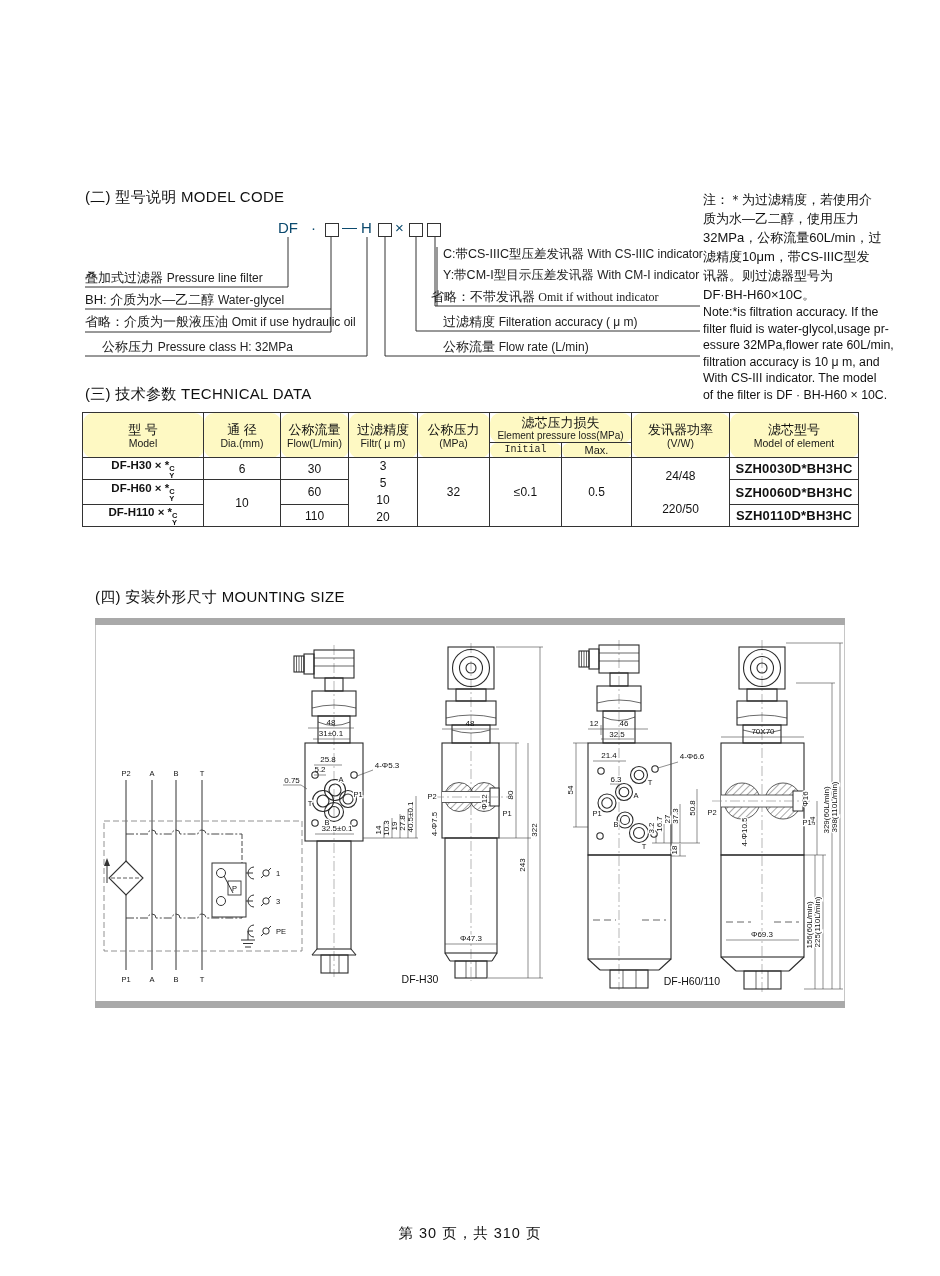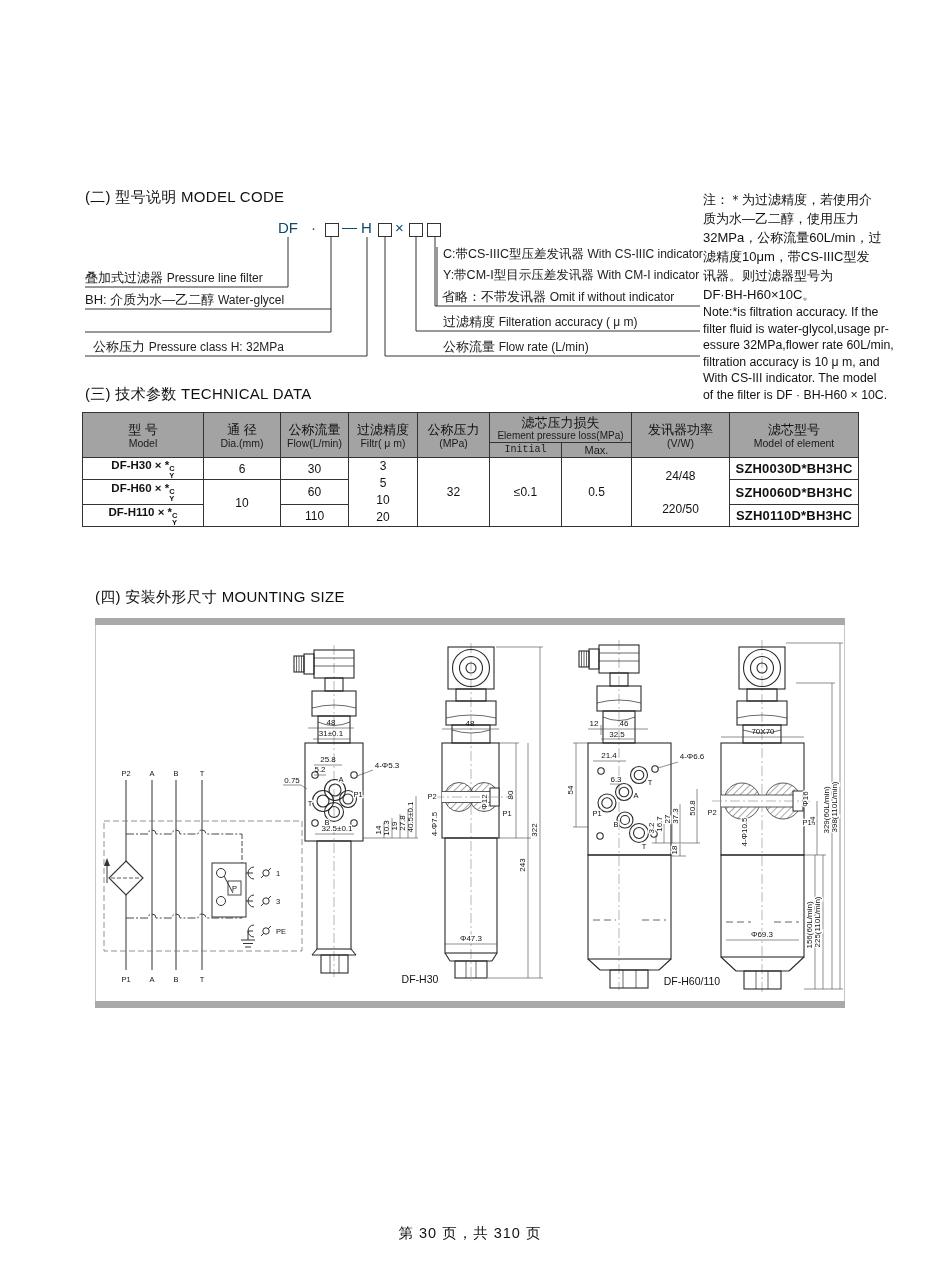--- a/index.html
+++ b/index.html
@@ -15,21 +15,21 @@
   .lrow{position:absolute;white-space:nowrap;font-size:13px;color:#1a1a1a;}
   .lrow .en{font-size:12px;color:#222;}
   
   #note{left:703px;top:190px;width:235px;position:absolute;}
   #note .cnl{font-size:13px;line-height:19px;color:#111;}
   #note .enl{font-size:12.3px;line-height:16.5px;color:#111;}
   
   table{border-collapse:collapse;table-layout:fixed;}
   #tech-table{position:absolute;left:82px;top:412px;width:776px;border:1.5px solid #333;}
   #tech-table th,#tech-table td{border:1px solid #333;padding:0;text-align:center;vertical-align:middle;overflow:hidden;}
-  #tech-table thead th{background:#a3a3a3;font-weight:normal;}
+  #tech-table thead th{background:#fef9c3;font-weight:normal;border-radius:10px;}
   .hcn{font-size:13px;line-height:15px;padding-top:1px;}
   .hen{font-size:10.5px;line-height:12px;color:#1a1a1a;}
   .trow{height:22px;font-size:12px;}
   .mdl{font-size:11.5px;white-space:nowrap;font-weight:bold;}
   .cy{display:inline-flex;flex-direction:column;font-size:7.5px;line-height:7px;vertical-align:-2px;text-align:left;}
   .elem{font-size:13px;font-weight:600;letter-spacing:.2px;}
   .filtr div{font-size:12px;line-height:17px;}
   .pwr{display:flex;flex-direction:column;justify-content:space-around;height:66px;font-size:12px;}
   
   #panel{position:absolute;left:95px;top:618px;width:750px;}
@@ -71,25 +71,26 @@
   <span class="fbox" style="left:245px;top:38px;"></span>
   <span class="fpart" style="left:262px;top:33px;">—</span>
   <span class="fpart" style="left:281px;top:34px;">H</span>
   <span class="fbox" style="left:298px;top:38px;"></span>
   <span class="fpart" style="left:315px;top:34px;">×</span>
   <span class="fbox" style="left:329px;top:38px;"></span>
   <span class="fbox" style="left:347px;top:38px;"></span>
 
   <div class="lrow" style="left:5px;top:84px;"><span>叠加式过滤器</span> <span class="en">Pressure line filter</span></div>
   <div class="lrow" style="left:5px;top:106px;"><span>BH: 介质为水—乙二醇</span> <span class="en">Water-glycel</span></div>
-  <div class="lrow" style="left:13px;top:153px;"><span>公称压力</span> <span class="en">Pressure class   H: 32MPa</span></div>
+  <div class="lrow" style="left:5px;top:128px;"><span>省略：介质为一般液压油</span> <span class="en">Omit if use hydraulic oil</span></div>
+  <div class="lrow" style="left:22px;top:153px;"><span>公称压力</span> <span class="en">Pressure class   H: 32MPa</span></div>
 
   <div class="lrow" style="left:363px;top:61px;font-size:12.5px;"><span>C:带CS-IIIC型压差发讯器</span> <span class="en">With CS-IIIC indicator</span></div>
   <div class="lrow" style="left:363px;top:82px;font-size:12.5px;"><span>Y:带CM-I型目示压差发讯器</span> <span class="en">With CM-I indicator</span></div>
-  <div class="lrow" style="left:362px;top:103px;"><span>省略：不带发讯器</span> <span class="en">Omit if without indicator</span></div>
+  <div class="lrow" style="left:351px;top:103px;font-family:Liberation Serif, serif;"><span>省略：不带发讯器</span> <span class="en">Omit if without indicator</span></div>
   <div class="lrow" style="left:363px;top:128px;"><span>过滤精度</span> <span class="en">Filteration accuracy ( μ m)</span></div>
   <div class="lrow" style="left:363px;top:153px;"><span>公称流量</span> <span class="en">Flow rate (L/min)</span></div>
 </div>
 
 <div id="note">
   <div class="cnl">注：＊为过滤精度，若使用介</div>
   <div class="cnl">质为水—乙二醇，使用压力</div>
   <div class="cnl">32MPa，公称流量60L/min，过</div>
   <div class="cnl">滤精度10μm，带CS-IIIC型发</div>
   <div class="cnl">讯器。则过滤器型号为</div>

